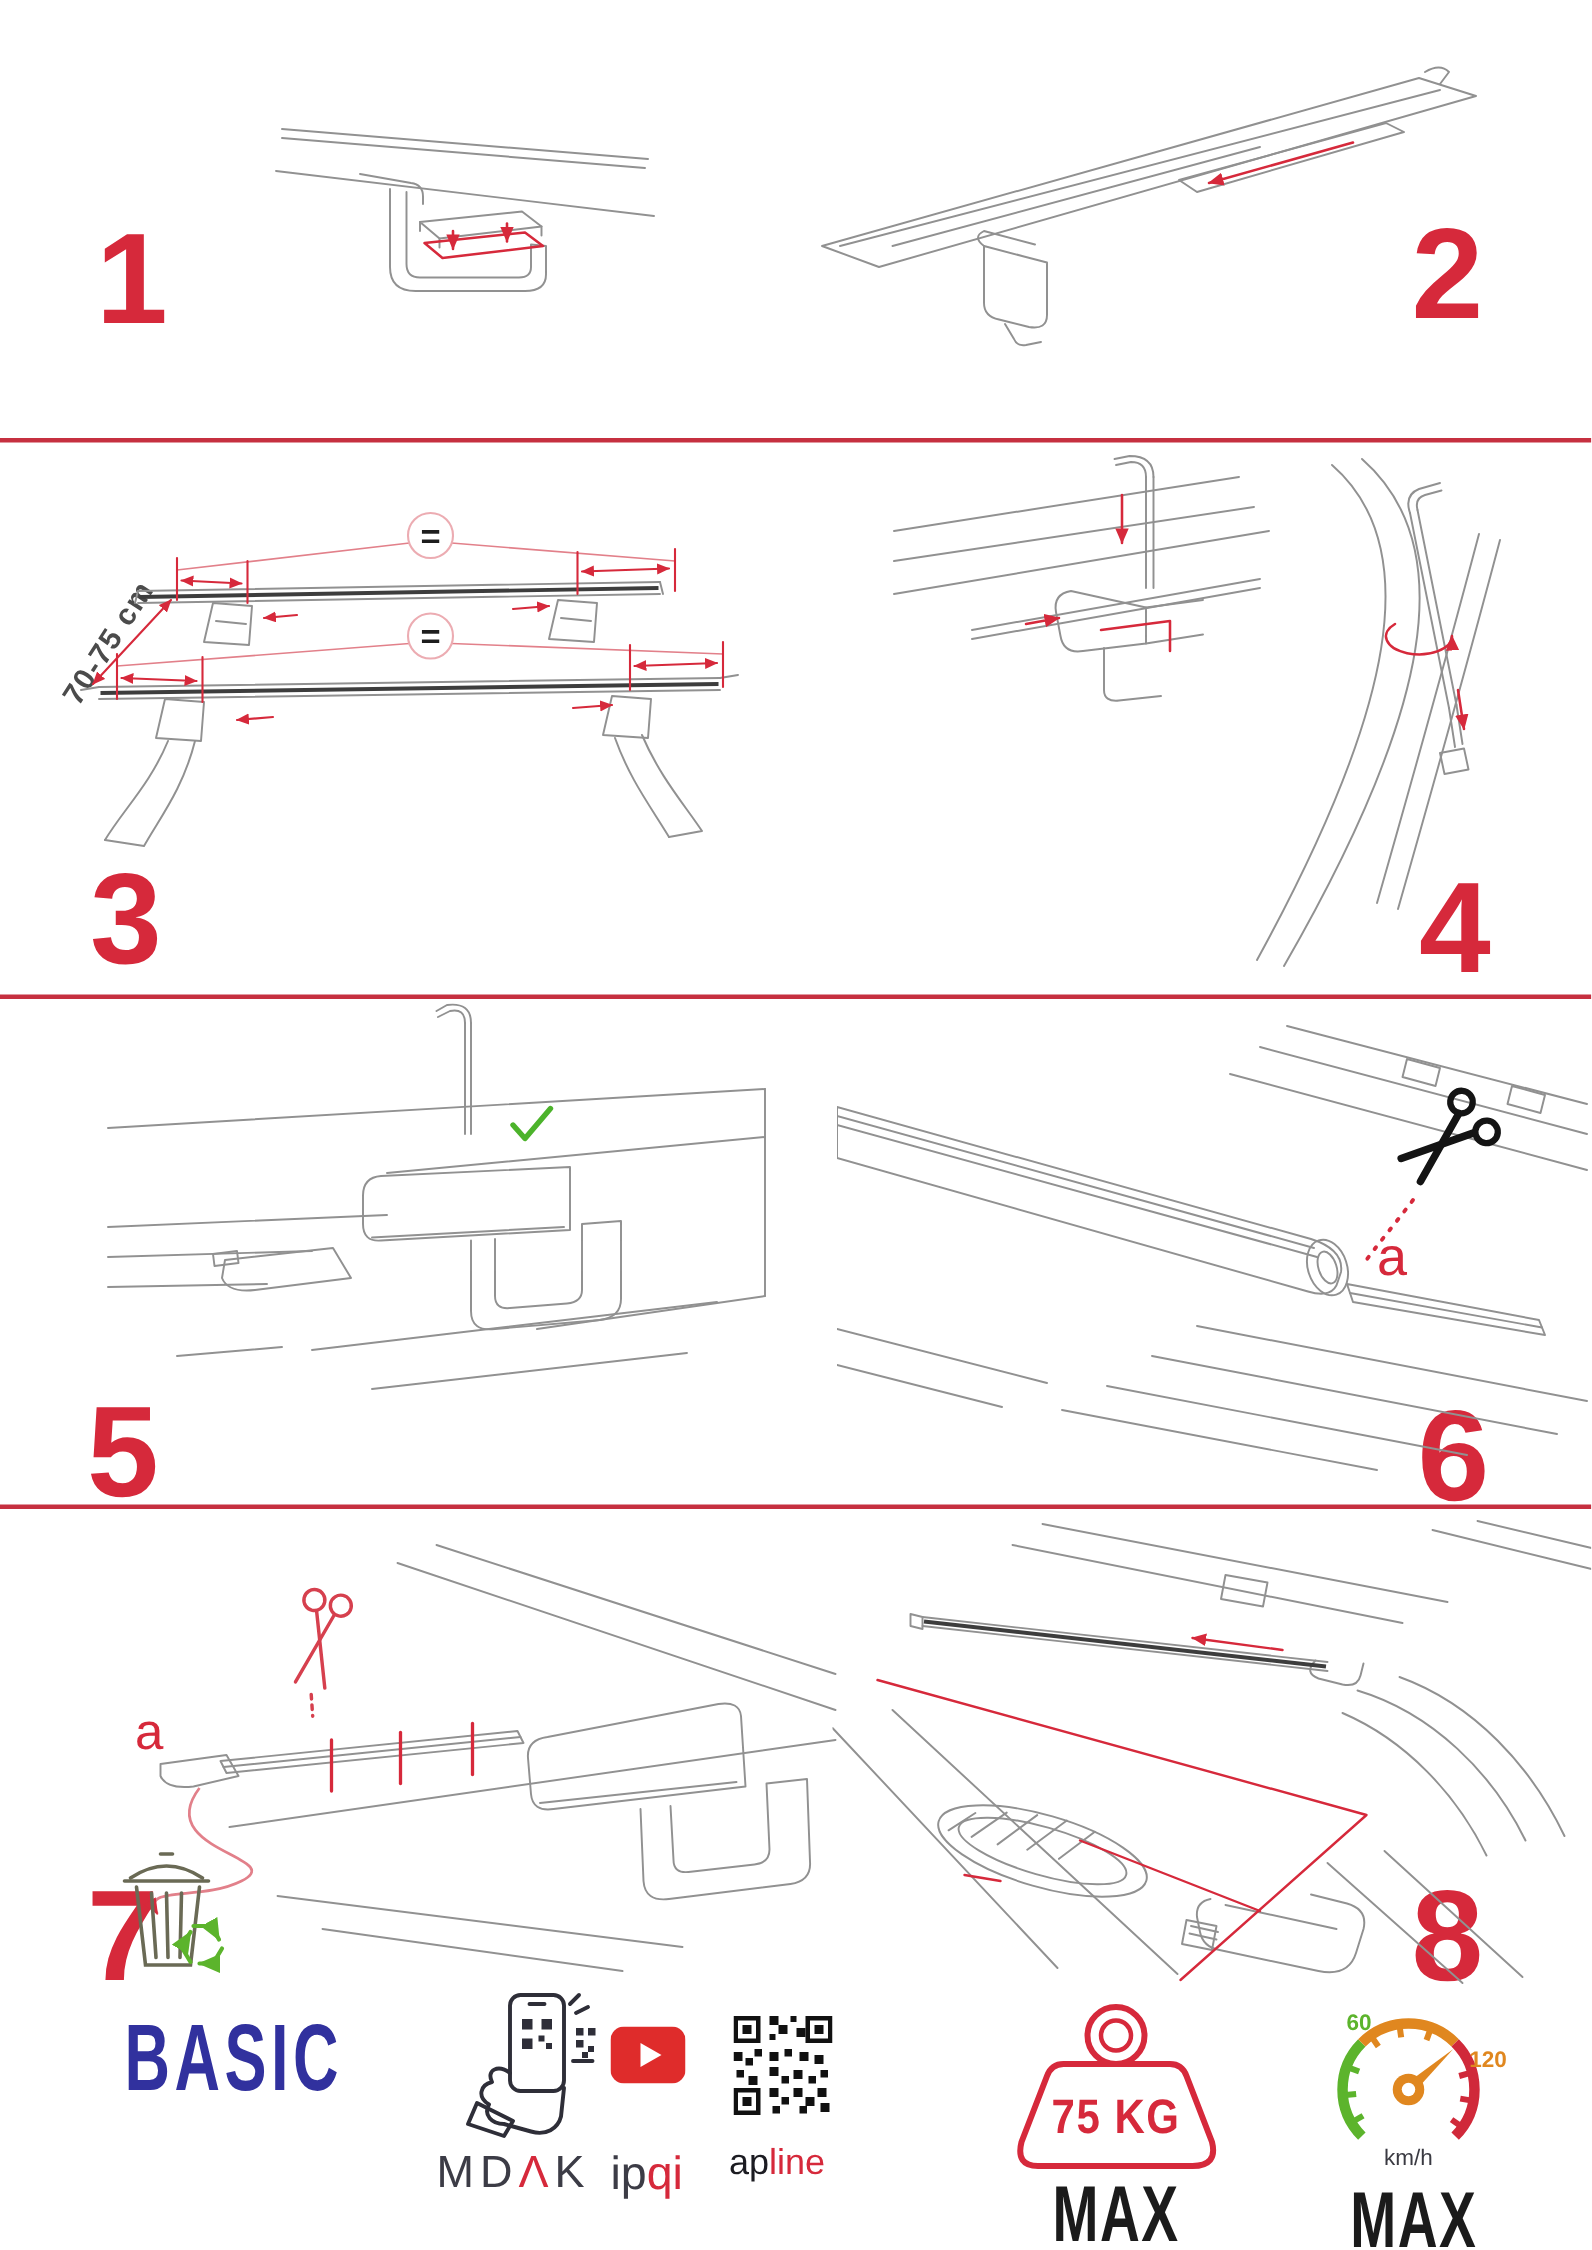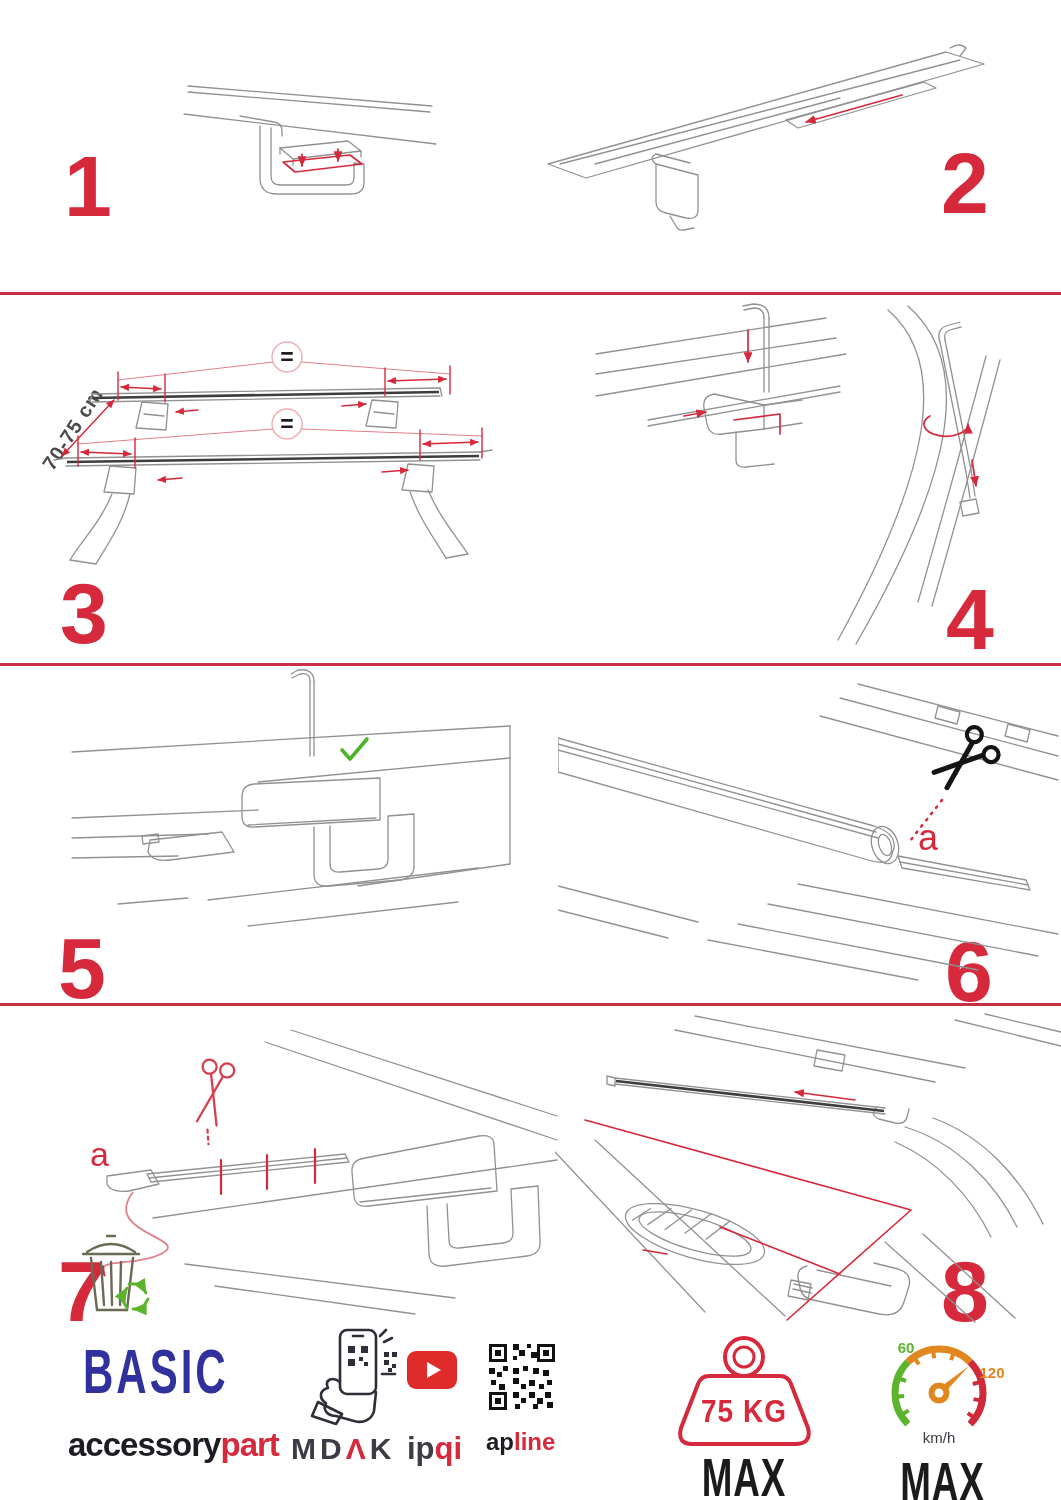--- a/index.html
+++ b/index.html
@@ -23,21 +23,21 @@
   .gc{stroke:#4cb32b;fill:none;stroke-width:3.6;stroke-linecap:round;stroke-linejoin:round}
   .tr{stroke:#6a6a55;fill:none;stroke-width:2.4;stroke-linecap:round}
   .rec{stroke:#5cb42c;fill:none;stroke-width:2.8;stroke-linecap:round;stroke-linejoin:round}
   svg text{font-family:"Liberation Sans",sans-serif;}
   
   .brand-basic{position:absolute;left:83px;top:1336px;font-size:42px;font-weight:bold;color:#31319e;
                letter-spacing:3px;transform:scale(1,1.5);transform-origin:0 0;}
   .brand-sub{position:absolute;left:68px;top:1426px;font-size:33px;font-weight:bold;color:#1c1c22;
              letter-spacing:-1px;}
   .brand-sub .red{color:#d6293b;}
-  .partner{position:absolute;font-weight:bold;color:#3c3c46;}
+  .partner{position:absolute;font-weight:normal;color:#3c3c46;}
   .partner .red{color:#d6293b;}
   .max-label{position:absolute;font-size:40px;font-weight:bold;color:#1b1b1b;text-align:center;
              letter-spacing:1px;transform:scale(0.92,1.32);transform-origin:center top;}
 </style>
 </head>
 <body>
 
 <div class="sheet">
 
   <svg width="0" height="0" style="position:absolute" aria-hidden="true">
@@ -315,21 +315,20 @@
     <path class="gd" d="M61,69 L329,99"></path>
     <g class="r" style="stroke-width:1.6">
       <path d="M300,88 L240,80" marker-end="url(#ar)"></path>
       <path d="M30,108 L356,198 L232,308"></path>
       <path d="M88,238 l24,4"></path>
         <path d="M165,215 L285,262"></path>
     </g>
   </svg>
 
   <div class="brand-basic">BASIC</div>
-  <div class="brand-sub"><span>accessory</span><span class="red">part</span></div>
 
   <svg class="abs" style="left:306px;top:1326px" width="96" height="100" viewBox="0 0 96 100">
     <g fill="none" stroke="#2e2e38" stroke-width="2.6" stroke-linecap="round" stroke-linejoin="round">
       <rect x="34" y="4" width="36" height="64" rx="7"></rect>
       <path d="M47,10 h10"></path>
       <path d="M34,56 C26,50 18,54 22,62 C14,64 12,72 20,77 C16,84 22,90 30,90 L48,95 C58,98 66,93 68,85 L70,66"></path>
       <path d="M12,76 L36,88 L30,98 L6,90 Z"></path>
       <path d="M74,10 L80,4 M78,16 L86,12"></path>
       <path d="M76,48 h13"></path>
     </g>
@@ -345,21 +344,21 @@
         <rect x="86" y="38" width="4" height="4"></rect>
       <rect x="82" y="42" width="4" height="4"></rect>
     </g>
   </svg>
   <div class="partner" style="left:291px;top:1432px;font-size:30px;letter-spacing:4px"><span>MD</span><span class="red">Λ</span><span>K</span></div>
 
   <svg class="abs" style="left:407px;top:1351px" width="50" height="38" viewBox="0 0 50 38">
     <rect width="50" height="38" rx="9" fill="#df2c2b"></rect>
     <path d="M20,11 L34,19 L20,27 Z" fill="#ffffff"></path>
   </svg>
-  <div class="partner" style="left:407px;top:1431px;font-size:31px;font-weight:bold"><span>ip</span><span class="red">qi</span></div>
+  <div class="partner" style="left:407px;top:1431px;font-size:31px;font-weight:normal"><span>ip</span><span class="red">qi</span></div>
 
   <svg class="abs" style="left:489px;top:1344px" width="66" height="66" viewBox="0 0 66 66">
     <g fill="#111111">
       <rect x="0" y="0" width="18" height="18"></rect>
         <rect x="48" y="0" width="18" height="18"></rect>
       <rect x="0" y="48" width="18" height="18"></rect>
     </g>
     <g fill="#ffffff">
       <rect x="3" y="3" width="12" height="12"></rect>
         <rect x="51" y="3" width="12" height="12"></rect>

